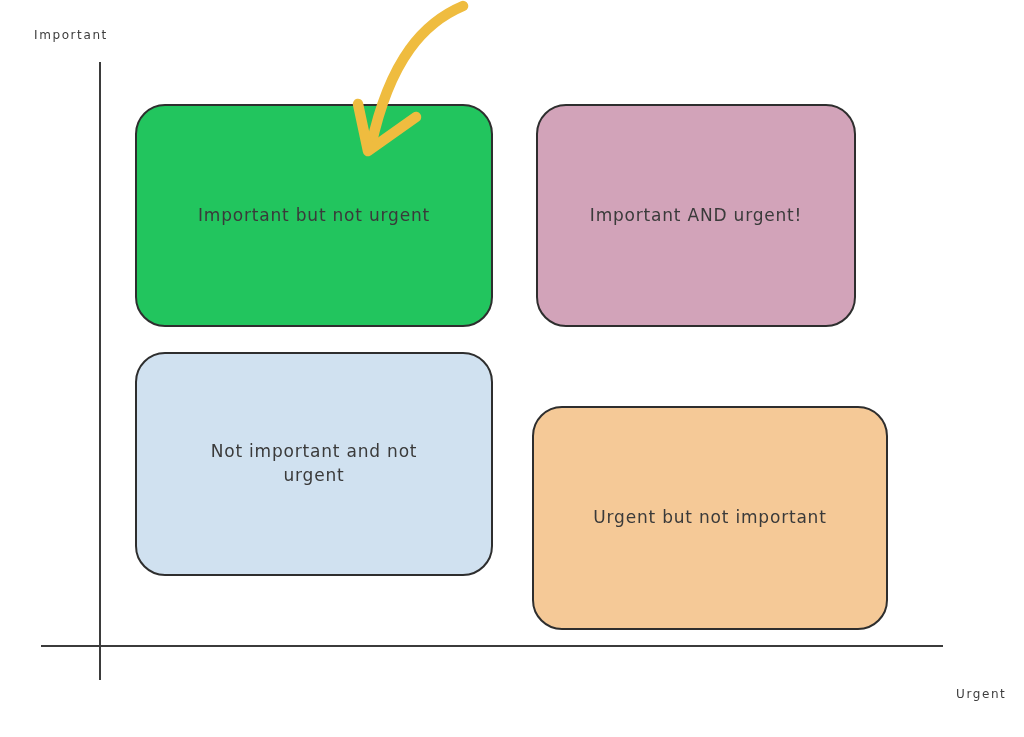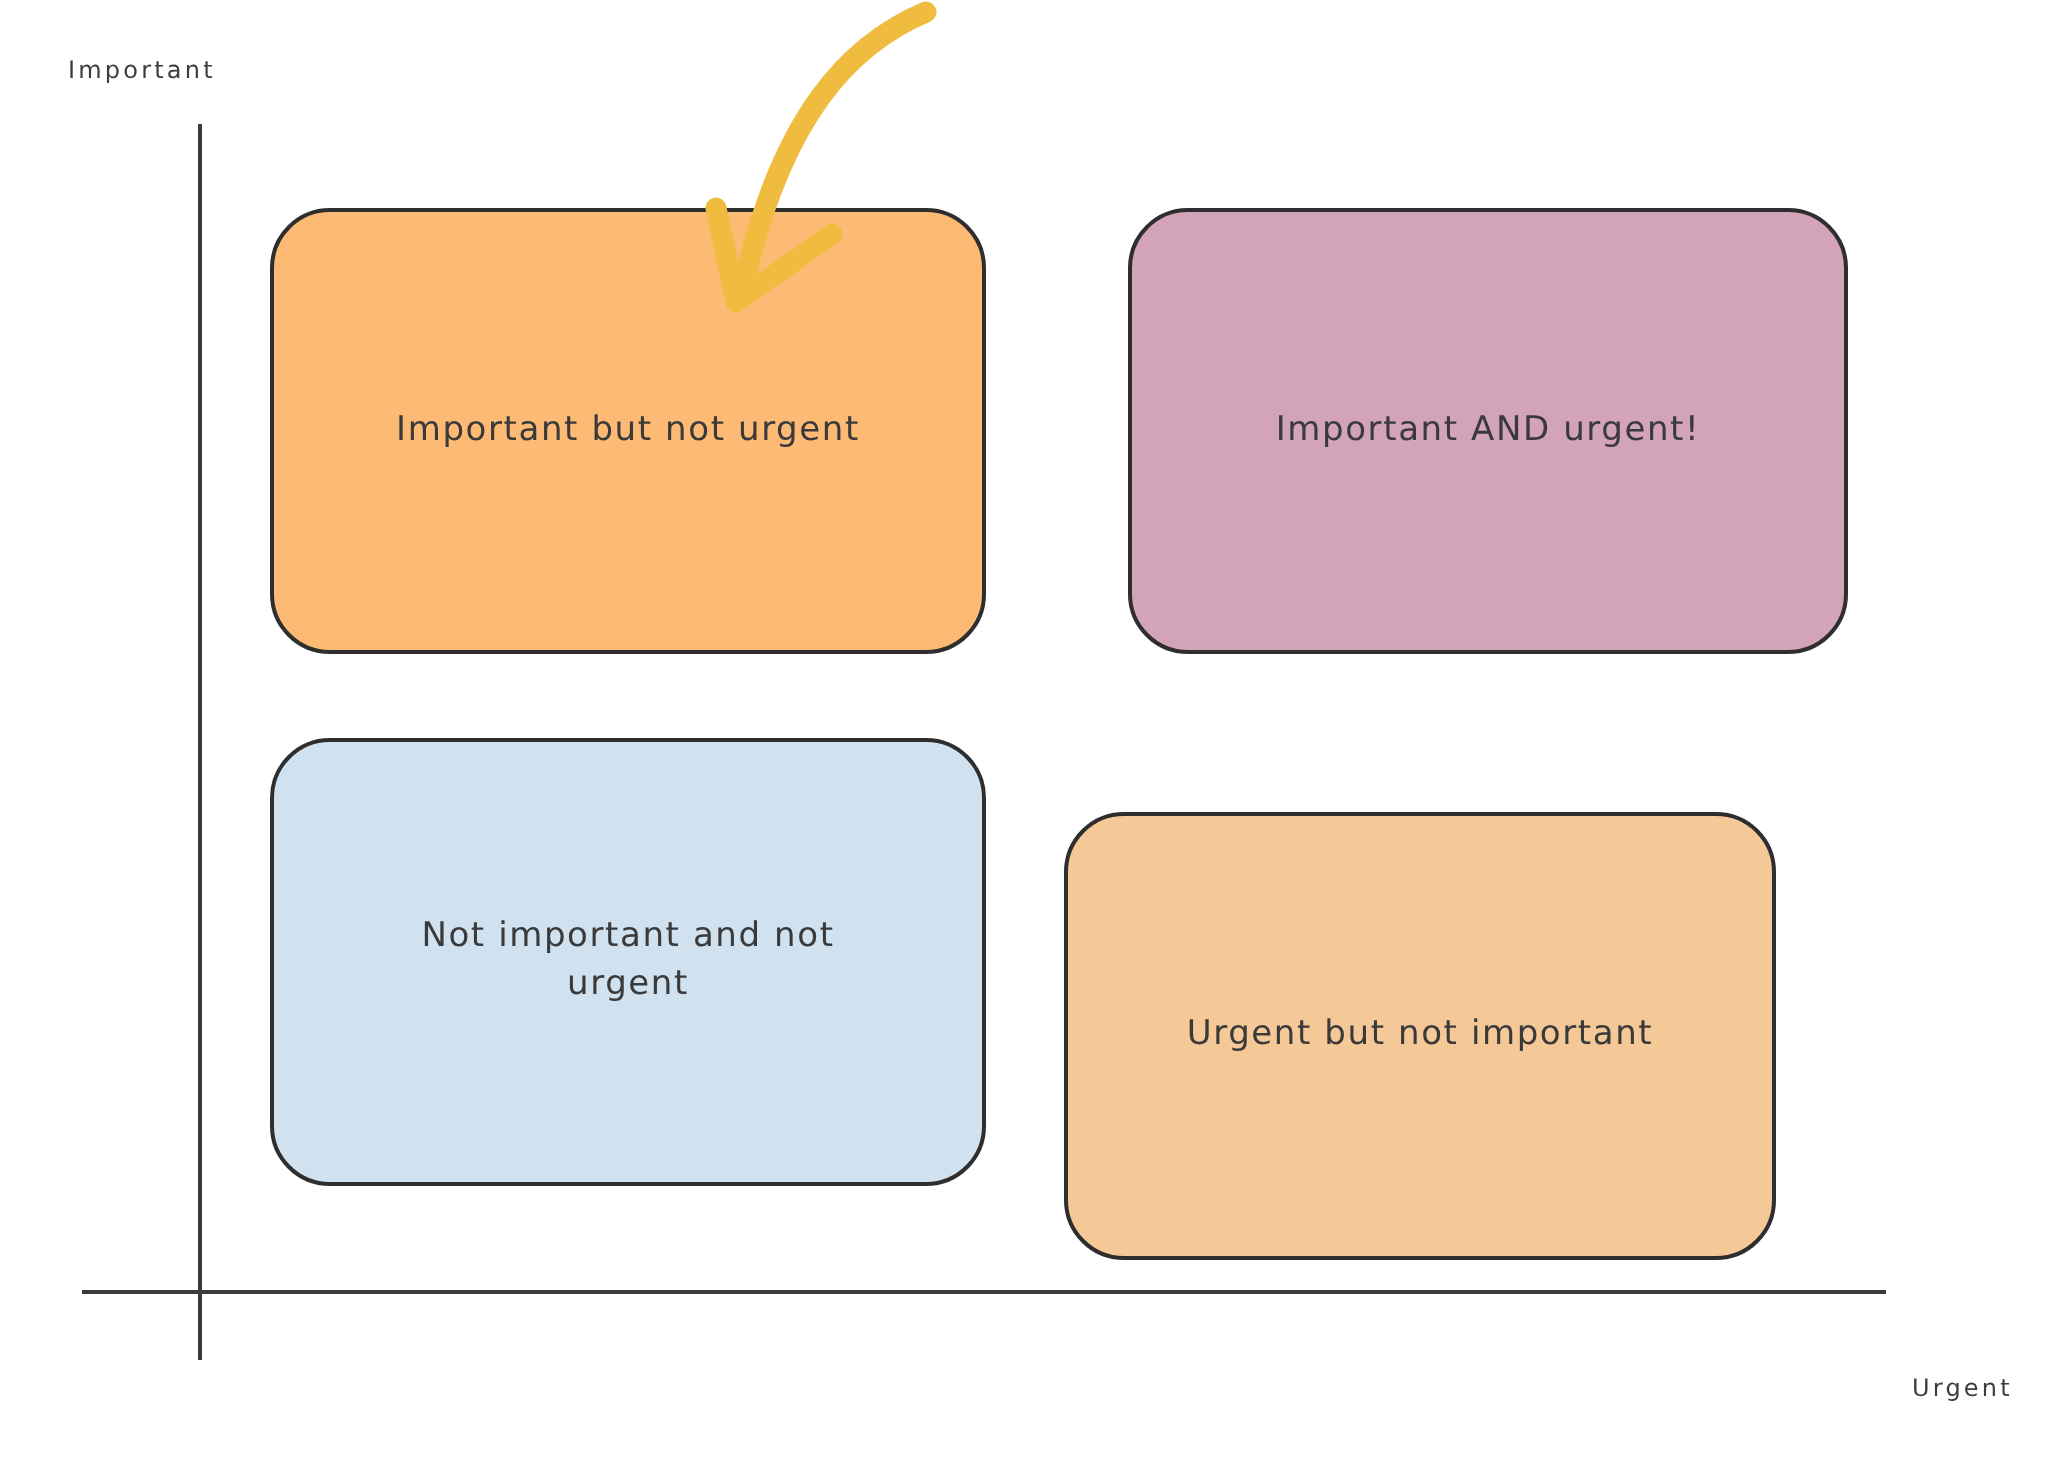--- a/index.html
+++ b/index.html
@@ -38,22 +38,22 @@
     justify-content: center;
     text-align: center;
   }
   .quad-label {
     font-size: 17px;
     letter-spacing: 0.8px;
     line-height: 1.4;
     color: #3a3a3a;
   }
   .q1 { left: 135px; top: 104px; width: 358px; height: 223px; }
-  .q2 { left: 564px; top: 104px; width: 360px; height: 223px; }
-  .q3 { left: 135px; top: 369px; width: 358px; height: 224px; }
+  .q2 { left: 536px; top: 104px; width: 320px; height: 223px; }
+  .q3 { left: 135px; top: 352px; width: 358px; height: 224px; }
   .q4 { left: 532px; top: 373px; width: 356px; height: 224px; }
   .q3 .quad-label { max-width: 215px; }
   .arrow-svg {
     position: absolute;
     left: 0; top: 0;
     width: 1024px;
     height: 737px;
     pointer-events: none;
   }
 </style>
@@ -63,21 +63,21 @@
 <div class="canvas">
 
   <div class="axis-label y">Important</div>
 
   <div class="axis-line v" style="background-color: rgb(59, 59, 59);"></div>
 
   <div class="axis-line h" style="background-color: rgb(59, 59, 59);"></div>
 
   <div class="axis-label x">Urgent</div>
 
-  <div class="quad q1" style="background-color: #fdba74; text-align: right;">
+  <div class="quad q1" style="background-color: #22c55e; text-align: right;">
     <span class="quad-label">Important but not urgent</span>
   </div>
 
   <div class="quad q2" style="background-color: rgb(210, 163, 185);">
     <span class="quad-label">Important AND urgent!</span>
   </div>
 
   <div class="quad q3" style="background-color: rgb(208, 225, 240);">
     <span class="quad-label">Not important and not urgent</span>
   </div>

